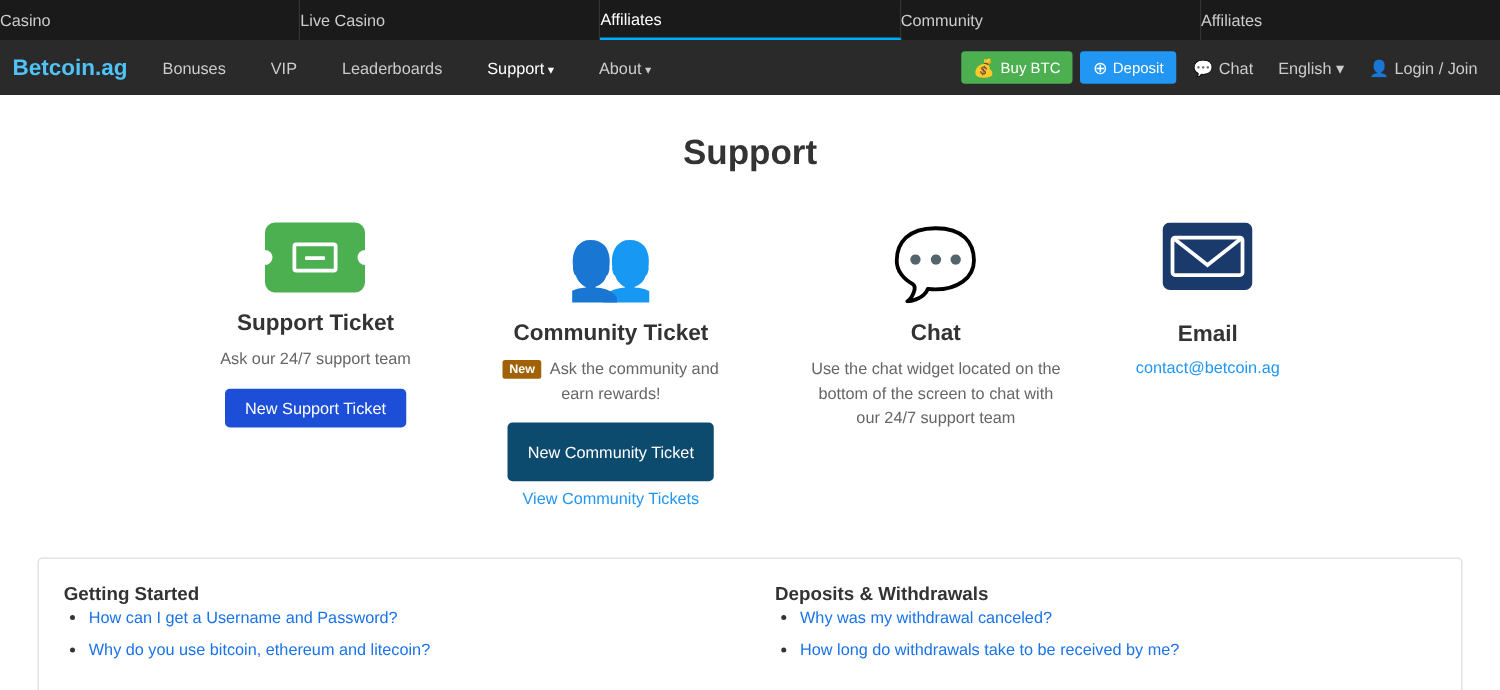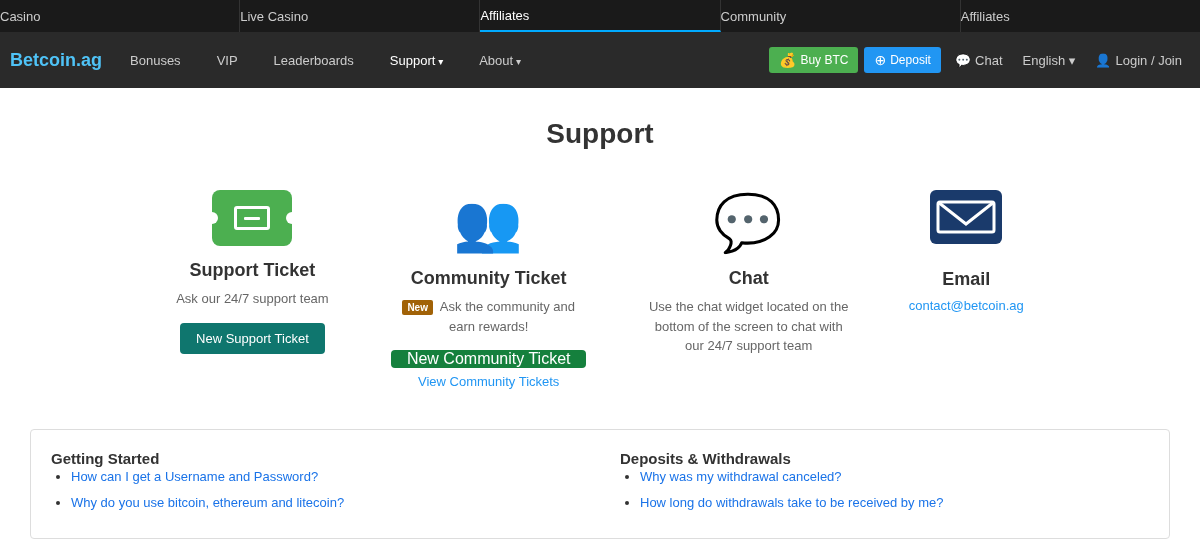--- a/index.html
+++ b/index.html
@@ -23,21 +23,21 @@
       border-right: 1px solid #333;
     }
     .top-nav-item:last-child { border-right: none; }
     .top-nav-item.active { border-bottom: 2px solid #00aaff; color: #fff; }
 
     
     .main-nav {
       background: #2a2a2a;
       display: flex;
       align-items: center;
-      height: 56px;
+      height: 44px;
       padding: 0 10px;
     }
     .logo {
       color: #fff;
       font-size: 18px;
       font-weight: bold;
       margin-right: 20px;
       white-space: nowrap;
     }
     .logo span { color: #4fc3f7; }
@@ -148,36 +148,36 @@
       color: #333;
       text-align: right;
     }
     .support-option-desc {
       font-size: 13px;
       color: #666;
       margin-bottom: 10px;
       line-height: 1.5;
     }
     .btn-support-ticket {
-      background: #0f766e;
+      background: #1d4ed8;
       color: #fff;
       border: none;
       padding: 8px 16px;
       border-radius: 4px;
       font-size: 13px;
       cursor: pointer;
       margin-top: 4px;
     }
     .btn-community-ticket {
-      background: #15803d;
+      background: #0c4a6e;
       color: #fff;
       border: none;
-      padding: 0 16px;
+      padding: 16px 16px;
       border-radius: 4px;
-      font-size: 16px;
+      font-size: 13px;
       cursor: pointer;
       margin-top: 4px;
     }
     .new-badge {
       background: #a16207;
       color: #fff;
       font-size: 10px;
       font-weight: bold;
       padding: 2px 5px;
       border-radius: 2px;

